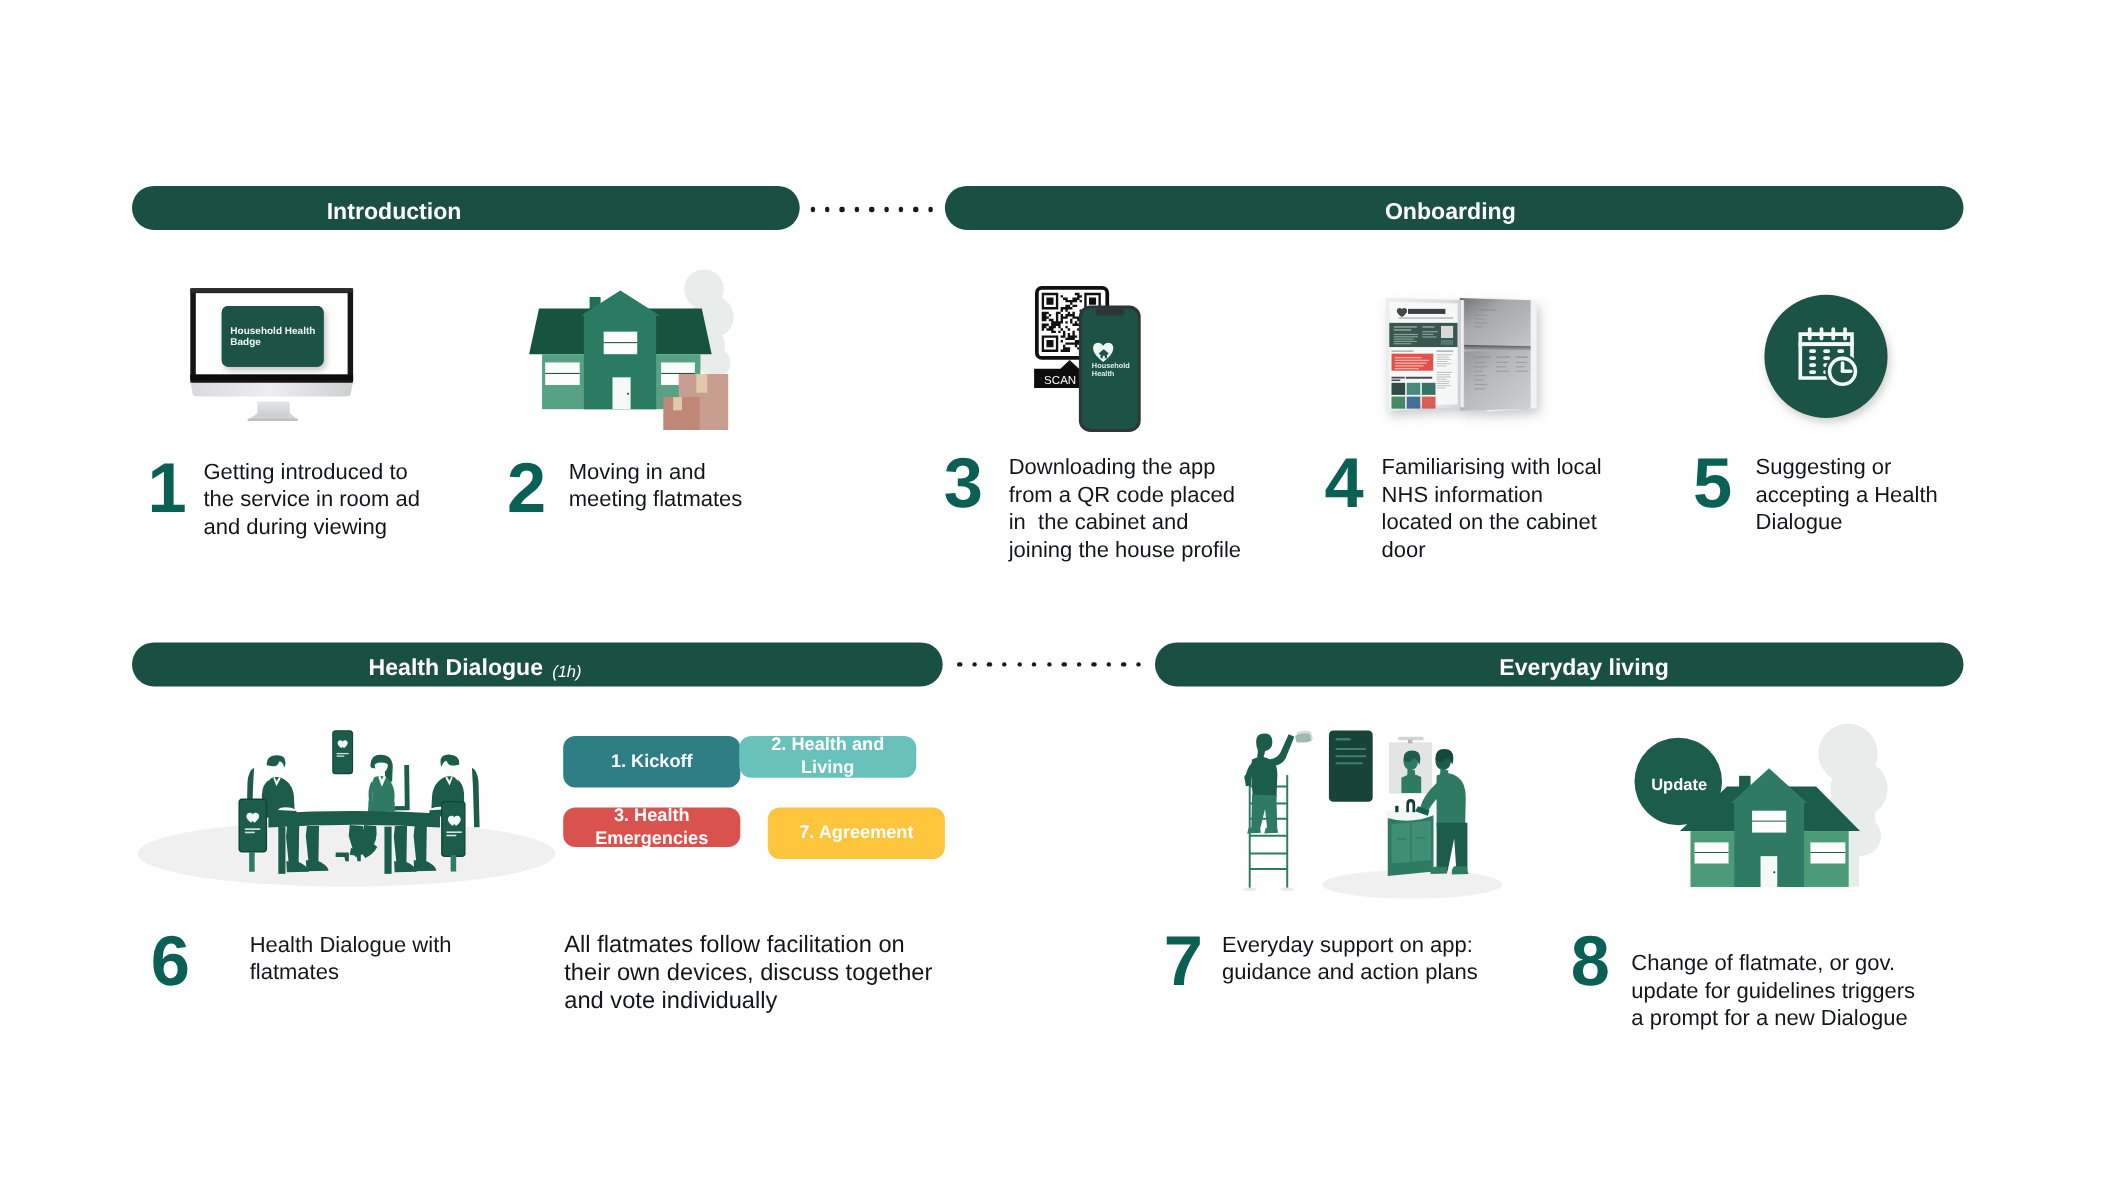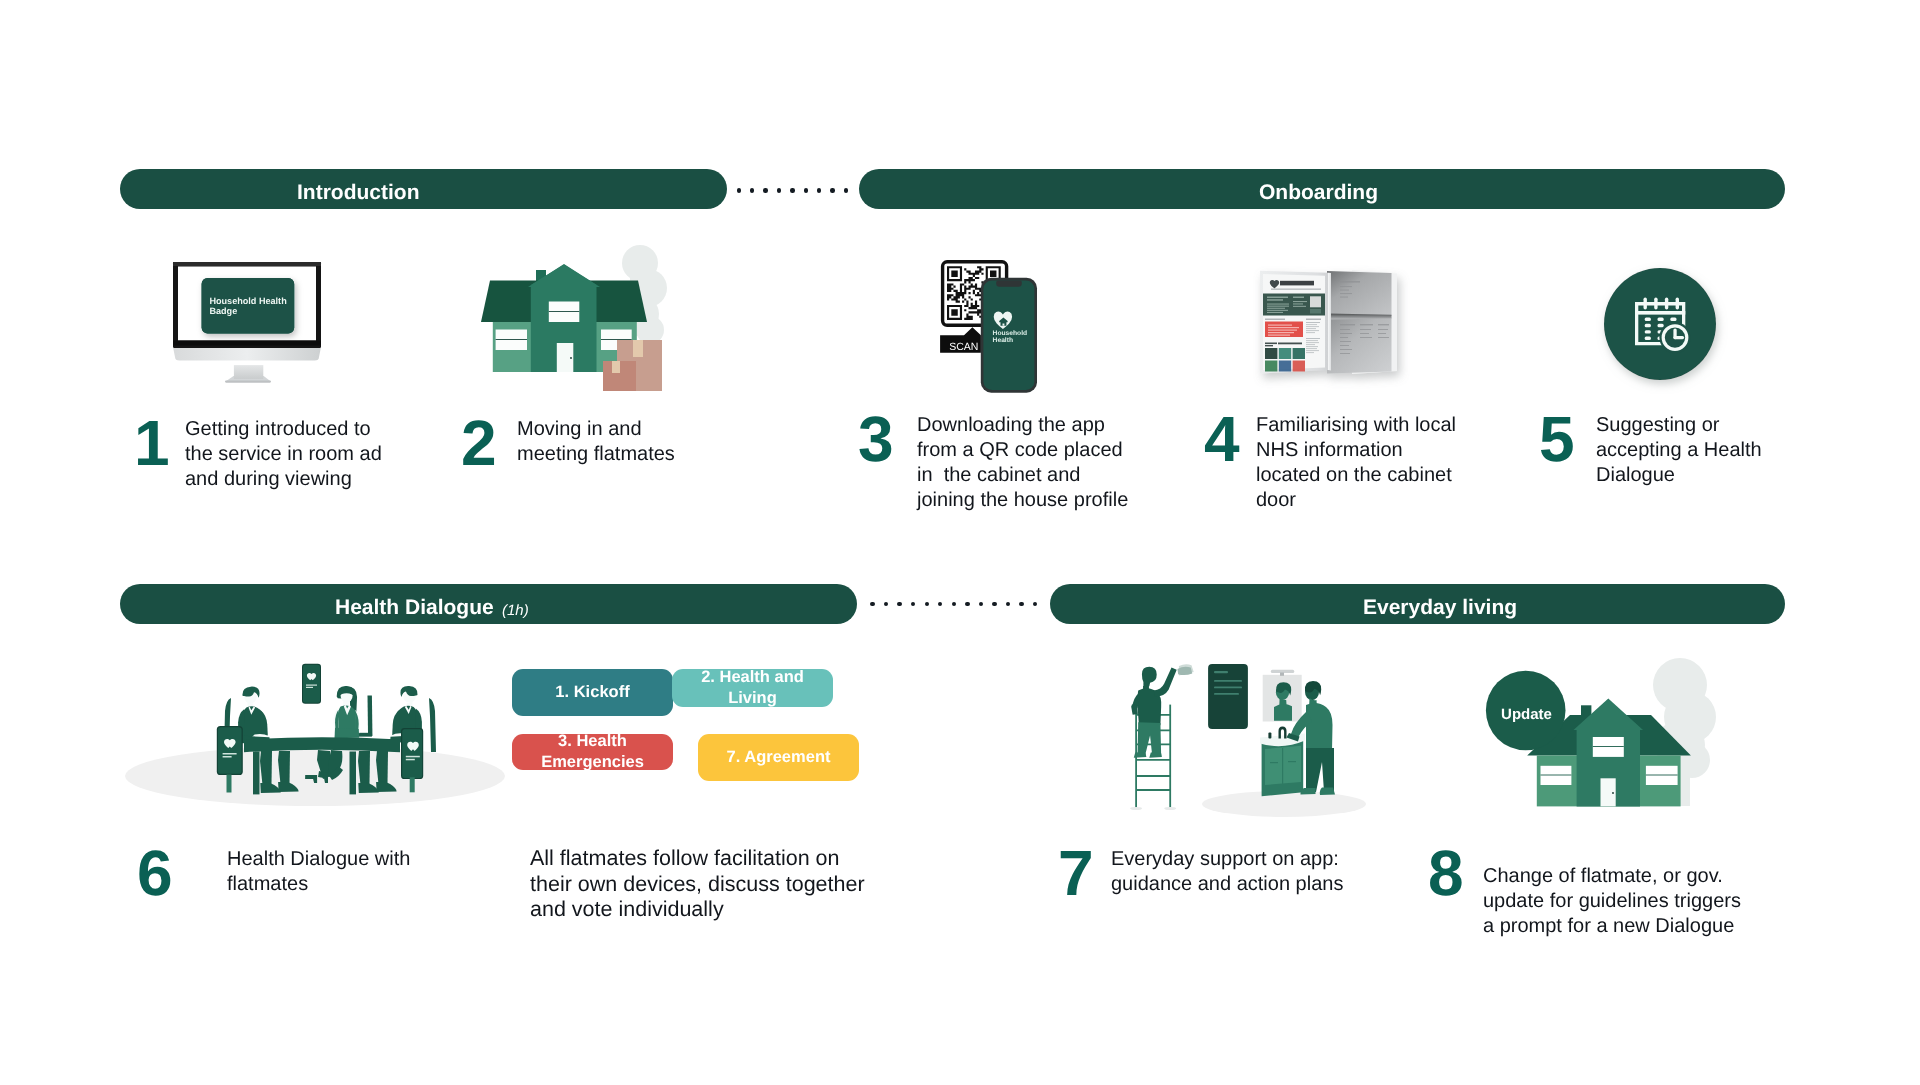--- a/index.html
+++ b/index.html
@@ -7,21 +7,21 @@
   body{width:1920px;height:1085px;background:#ffffff;font-family:"Liberation Sans",sans-serif;overflow:hidden;position:relative;
        -webkit-font-smoothing:antialiased;text-rendering:geometricPrecision;}
   .stage{position:absolute;left:0;top:0;width:1920px;height:1085px;}
   .phase-bar{position:absolute;background:#1a4f43;border-radius:20px;display:flex;align-items:center;justify-content:center;color:#fff;}
   .phase-label{position:absolute;font-weight:bold;font-size:21px;line-height:21px;color:#fff;white-space:nowrap;}
   .phase-sub{position:absolute;font-size:15px;font-style:italic;font-weight:normal;line-height:17px;color:#fff;white-space:nowrap;text-align:right;}
   .dots{position:absolute;display:flex;align-items:center;justify-content:space-between;}
   .dot{width:4.4px;height:4.4px;border-radius:50%;background:#141b22;}
   .step-num{position:absolute;color:#0a6054;font-weight:bold;font-size:64px;line-height:44px;}
   .step-text{position:absolute;font-weight:normal;font-size:20px;line-height:25px;color:#12161c;white-space:pre;}
-  .note{position:absolute;font-size:21.5px;line-height:25.6px;color:#12161c;white-space:pre;margin-left:17px;}
+  .note{position:absolute;font-size:21.5px;line-height:25.6px;color:#12161c;white-space:pre;}
   .chip{position:absolute;border-radius:11px;display:flex;align-items:center;justify-content:center;text-align:center;color:#fff;font-size:16.5px;font-weight:bold;line-height:21px;white-space:pre-line;}
   svg text{paint-order:stroke;}
   svg{shape-rendering:auto;}
   .illo{overflow:visible;}
   body{transform:translateZ(0);}
 </style>
 </head>
 <body>
 
 <div class="stage">

